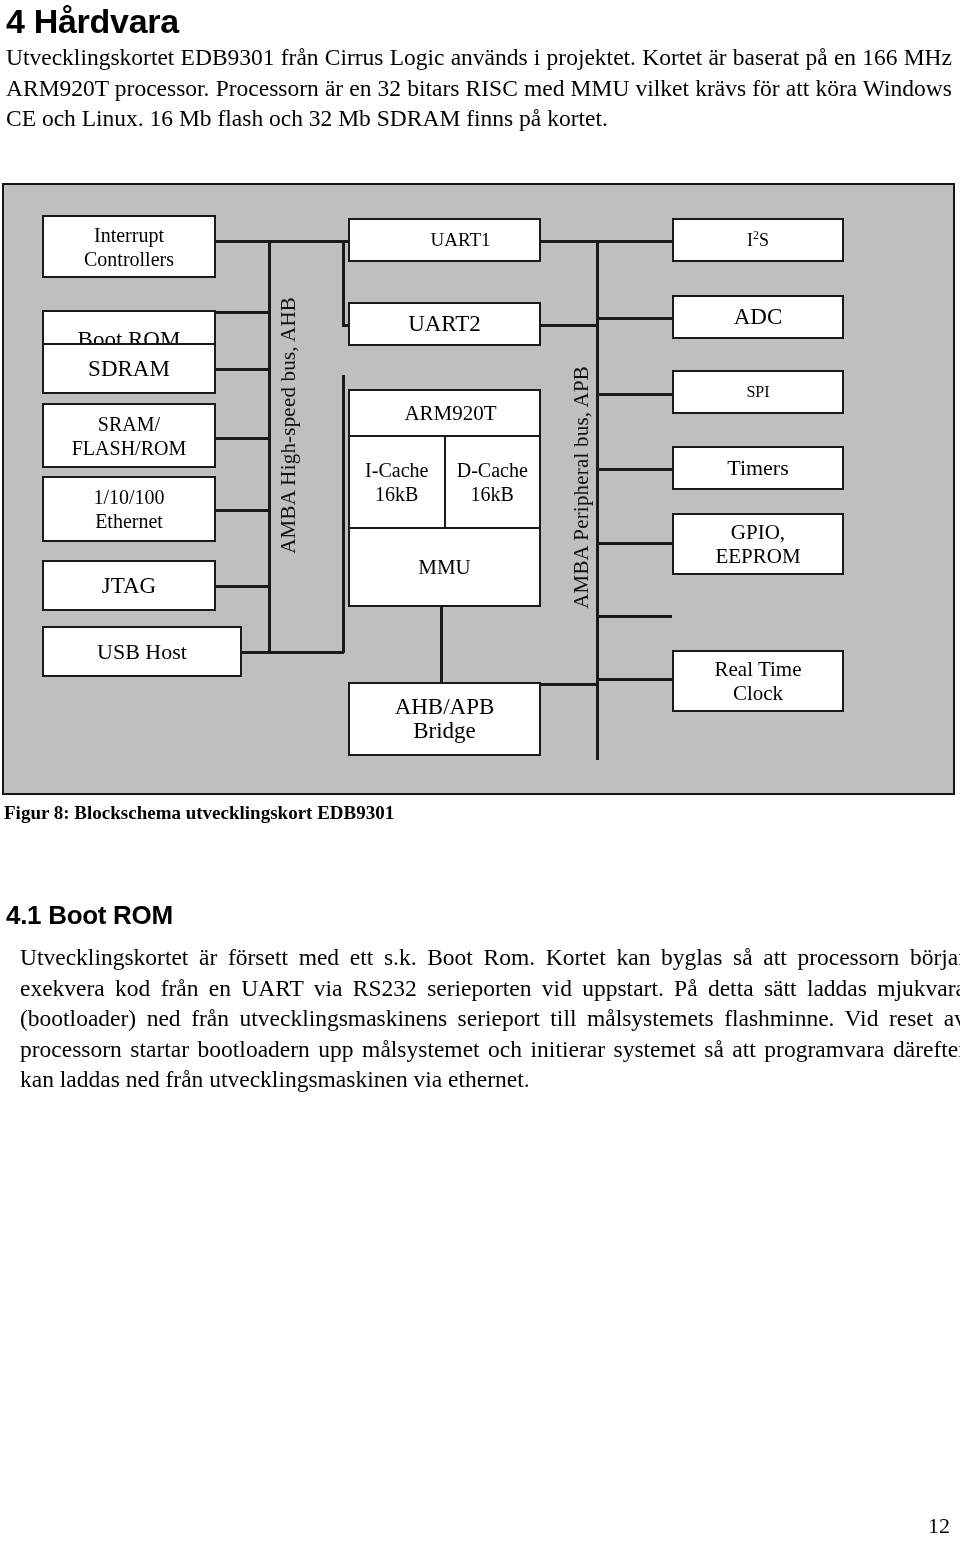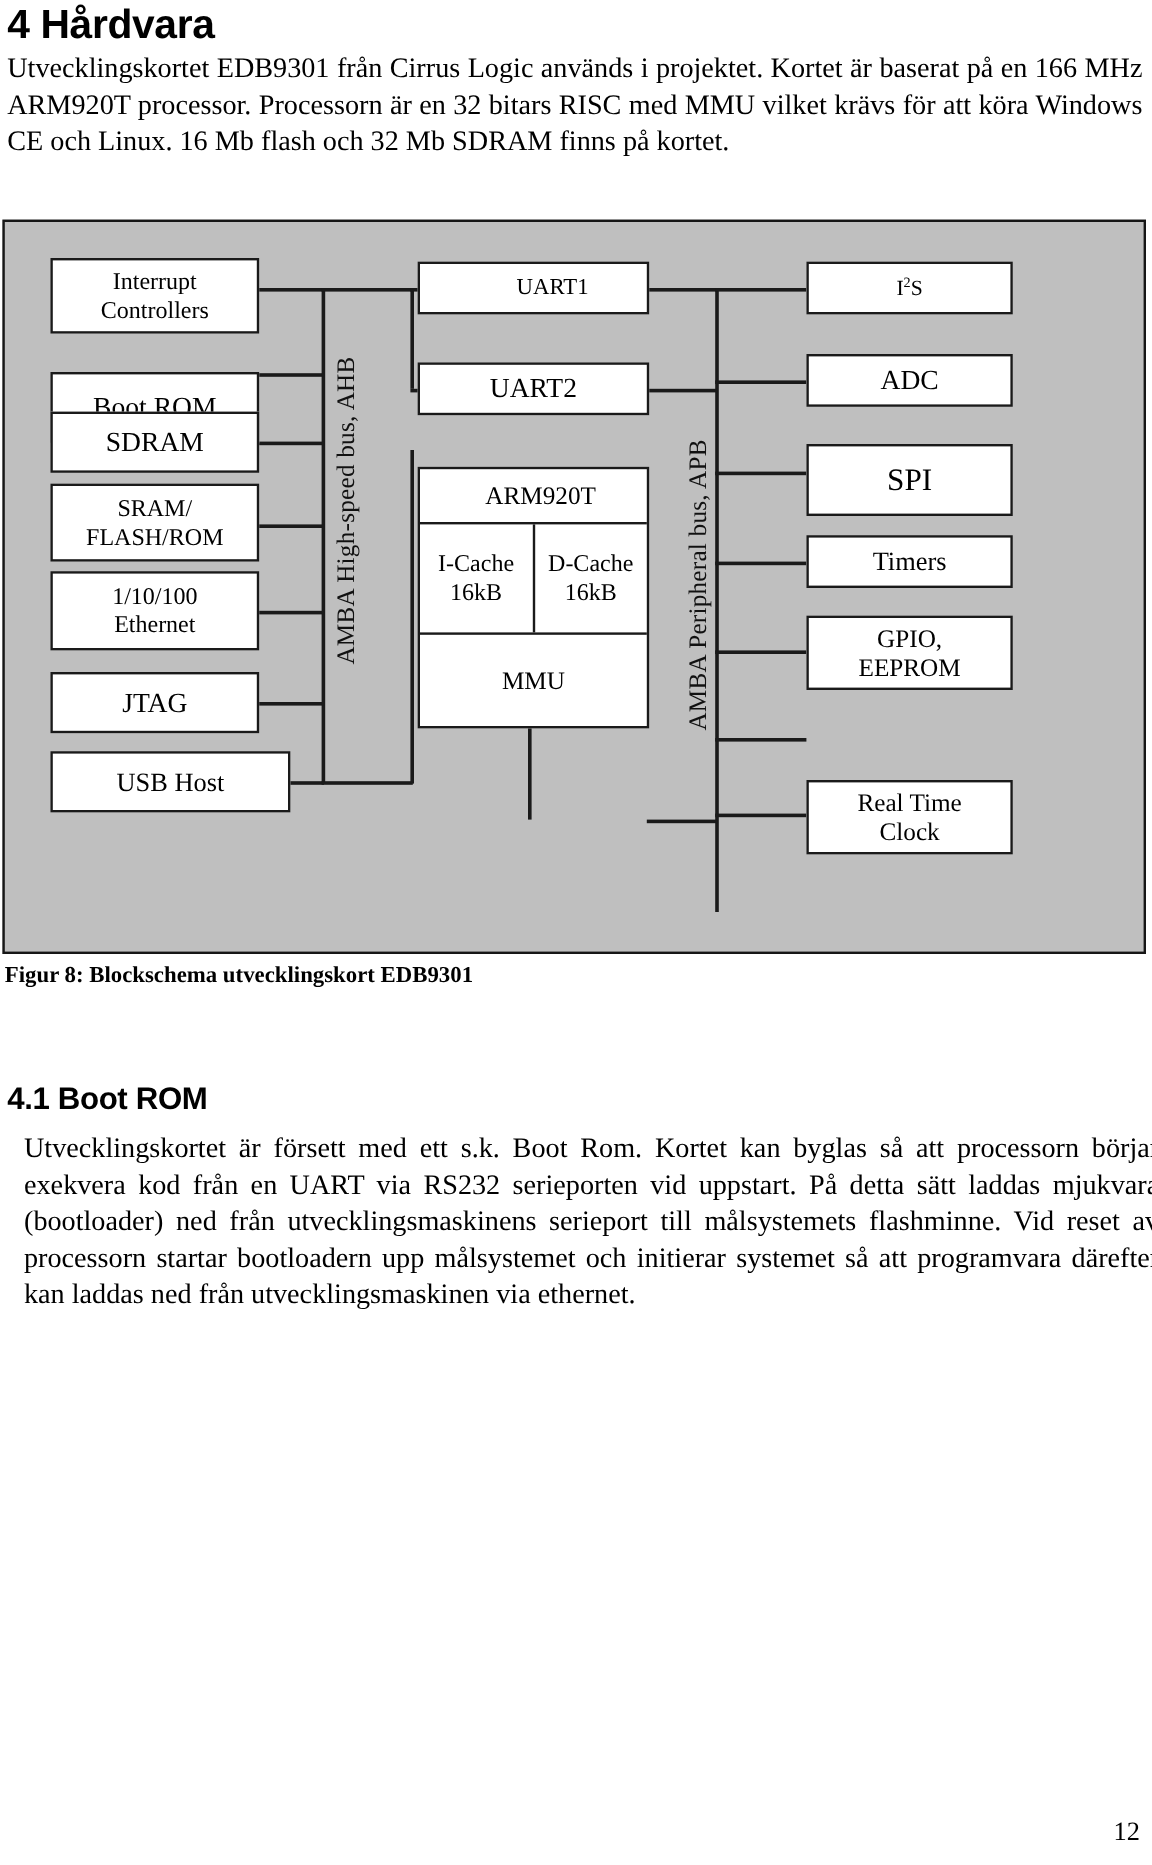--- a/index.html
+++ b/index.html
@@ -271,30 +271,33 @@
 
       <div id="arm-core" style="left:344px; top:204px; width:193px; height:218px;">
         <div class="core-title">ARM920T</div>
         <div class="cache-row">
           <div class="cache-cell first">I-Cache<br>16kB</div>
           <div class="cache-cell">D-Cache<br>16kB</div>
         </div>
         <div class="core-mmu">MMU</div>
       </div>
 
+      <div class="blk" style="left:344px; top:497px; width:193px; height:74px; font-size:23px;">
+        <span class="lbl">AHB/APB<br>Bridge</span>
+      </div>
 
       <div class="blk" style="left:668px; top:33px; width:172px; height:44px; font-size:18px;">
         <span class="lbl">I<sup>2</sup>S</span>
       </div>
 
       <div class="blk" style="left:668px; top:110px; width:172px; height:44px; font-size:23px;">
         <span class="lbl">ADC</span>
       </div>
 
-      <div class="blk" style="left:668px; top:185px; width:172px; height:60px; font-size:26px;">
+      <div class="blk" style="left:668px; top:185px; width:172px; height:44px; font-size:16px;">
         <span class="lbl">SPI</span>
       </div>
 
       <div class="blk" style="left:668px; top:261px; width:172px; height:44px; font-size:22px;">
         <span class="lbl">Timers</span>
       </div>
 
       <div class="blk" style="left:668px; top:328px; width:172px; height:62px; font-size:21px;">
         <span class="lbl">GPIO,<br>EEPROM</span>
       </div>

